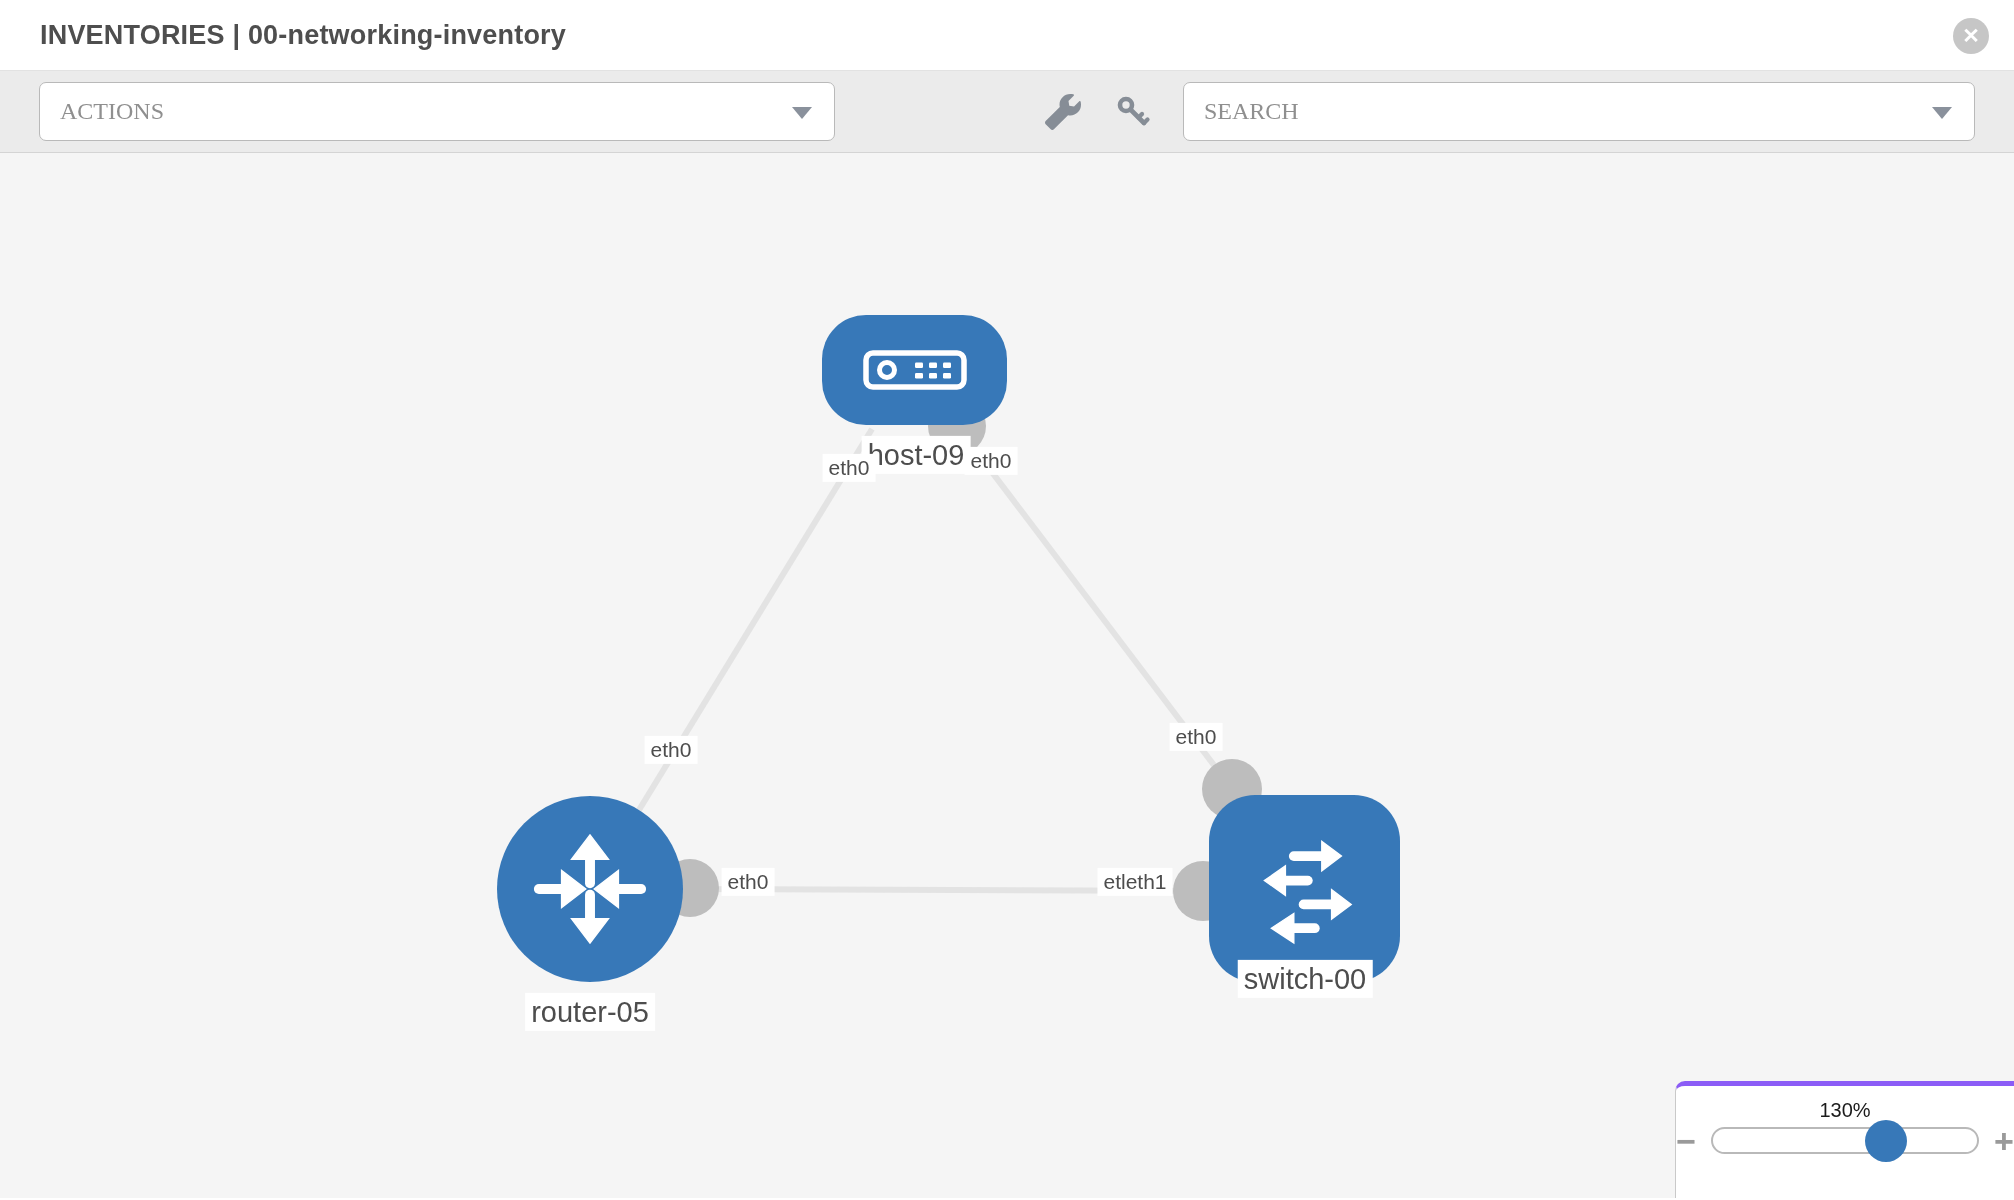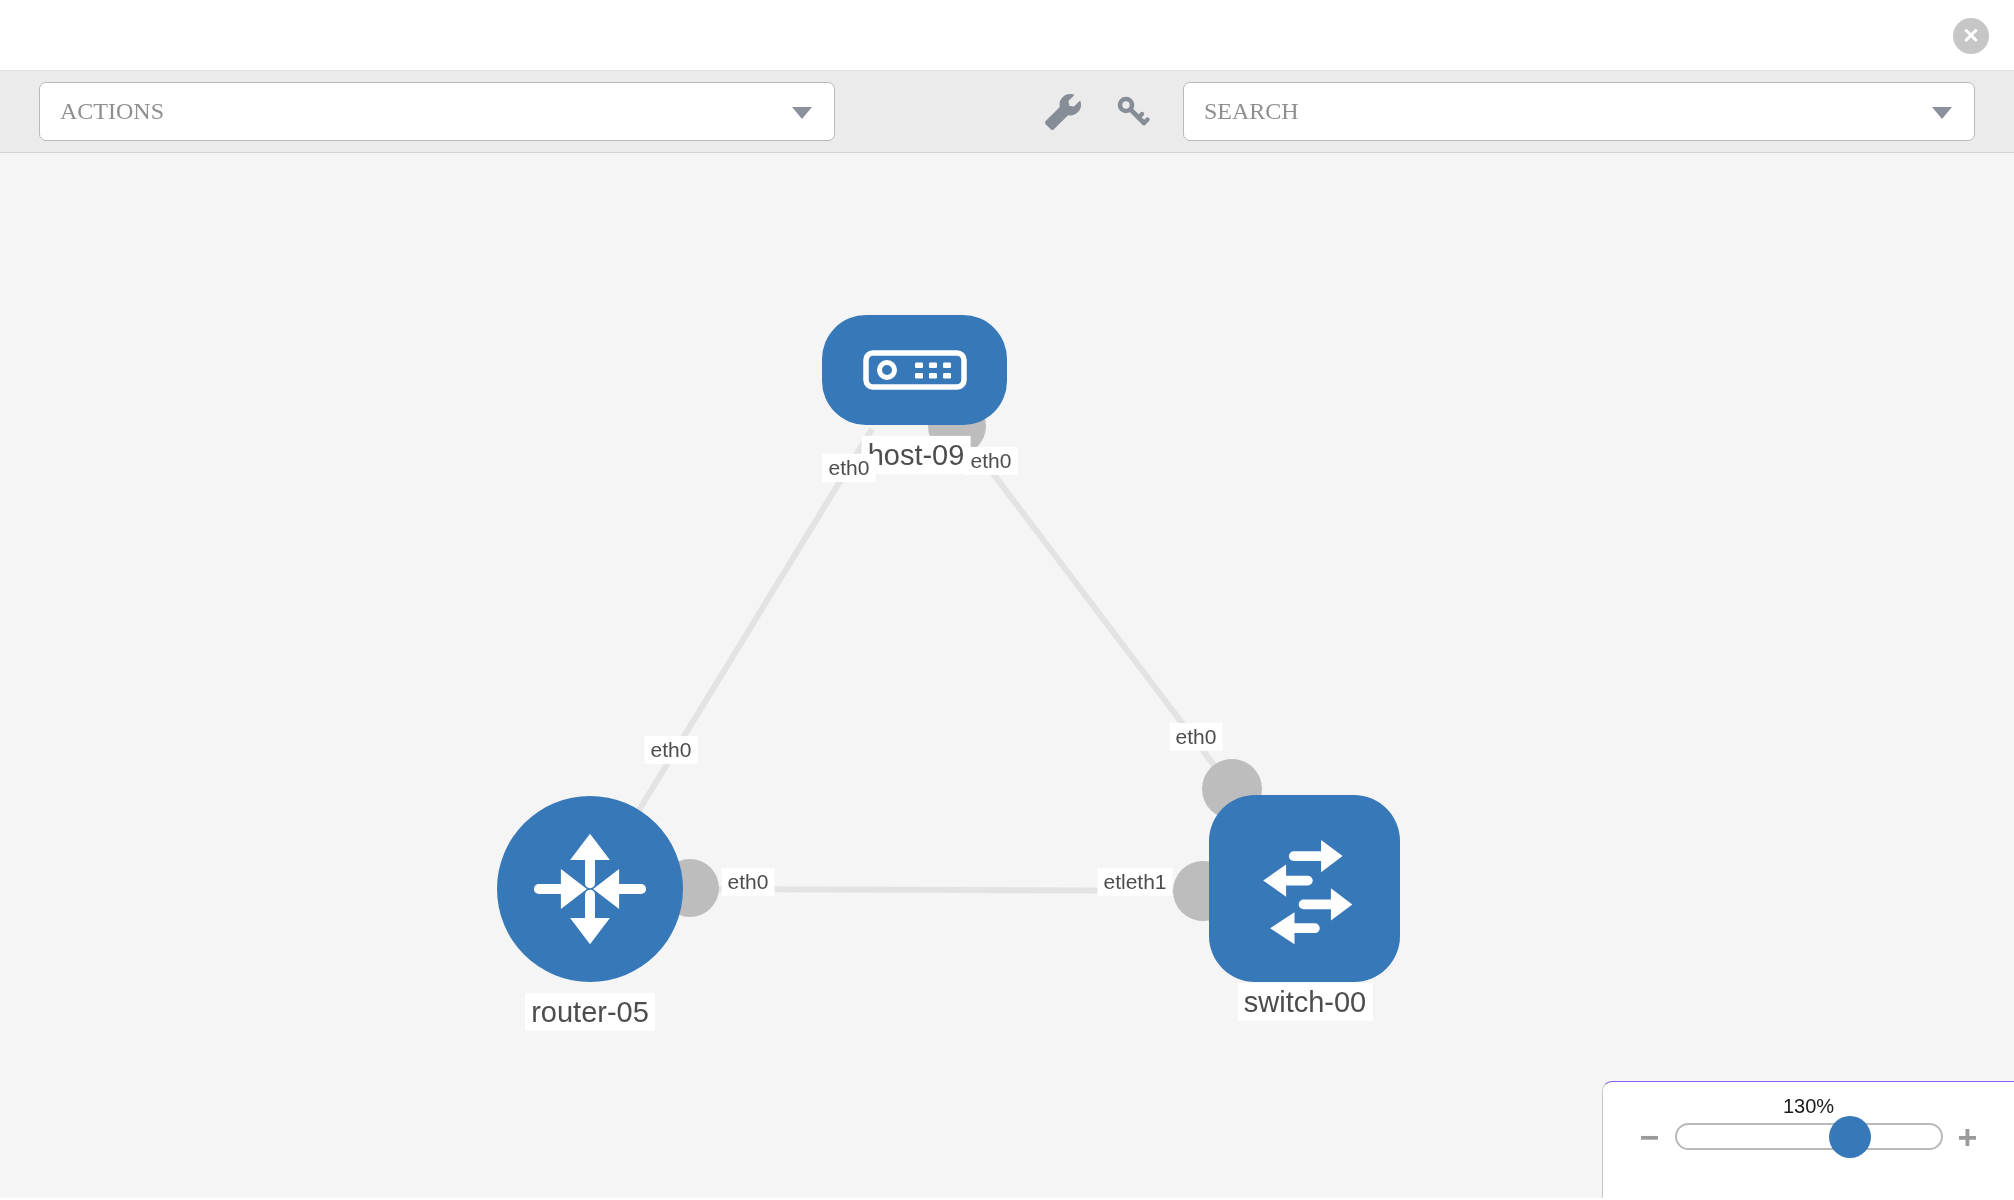--- a/index.html
+++ b/index.html
@@ -62,32 +62,32 @@
 
   .chip {
     position:absolute; transform:translate(-50%,-50%); background:#ffffff; color:#4d4d4d;
     padding:1px 6px; white-space:nowrap; z-index:3; line-height:1.25;
   }
   .node-label { font-size:29px; }
   .if-label   { font-size:21px; }
 
   .lbl-host         { left:916px;  top:302px; }
   .lbl-router       { left:590px;  top:859px; }
-  .lbl-switch       { left:1305px; top:849px; }
+  .lbl-switch       { left:1305px; top:826px; }
   .lbl-host-if-l    { left:849px;  top:315px; }
   .lbl-host-if-r    { left:991px;  top:308px; }
   .lbl-edge-hr      { left:671px;  top:597px; }
   .lbl-edge-hs      { left:1196px; top:584px; }
   .lbl-router-if    { left:748px;  top:729px; }
   .lbl-switch-if    { left:1135px; top:729px; }
 
   
   .zoom-panel {
-    position:absolute; right:0; bottom:0; width:412px; height:117px; background:#ffffff;
-    border-left:1px solid #c9c9c9; border-top:1px solid #8b5cf6; border-top-left-radius:10px;
+    position:absolute; right:0; bottom:0; width:339px; height:117px; background:#ffffff;
+    border-left:1px solid #c9c9c9; border-top:5px solid #8b5cf6; border-top-left-radius:10px;
     z-index:5;
     margin-left:39px;
   }
   .zoom-level { text-align:center; font-size:20px; color:#1b1b1b; margin-top:13px; }
   .zoom-row { display:flex; align-items:center; justify-content:center; gap:15px; margin-top:5px; }
   .zoom-btn { color:#9a9a9a; font-size:34px; font-weight:bold; line-height:20px; cursor:pointer; user-select:none; }
   .zoom-track {
     width:268px; height:27px; border:2px solid #b9b9b9; border-radius:14px; background:#ffffff;
     position:relative; cursor:pointer;
   }
@@ -95,20 +95,21 @@
     position:absolute; left:152px; top:50%; transform:translateY(-50%);
     width:42px; height:42px; border-radius:50%; background:#3778b8; cursor:grab;
   }
 </style>
 </head>
 <body>
 
 <div class="window">
 
   <div class="header">
+    <h1 class="page-title">INVENTORIES | 00-networking-inventory</h1>
     <div class="close-btn">
       <span>✕</span>
     </div>
   </div>
 
   <div class="toolbar">
     <div class="dropdown actions">
       <input type="text" placeholder="ACTIONS" style="">
       <span class="chevron"></span>
     </div>

